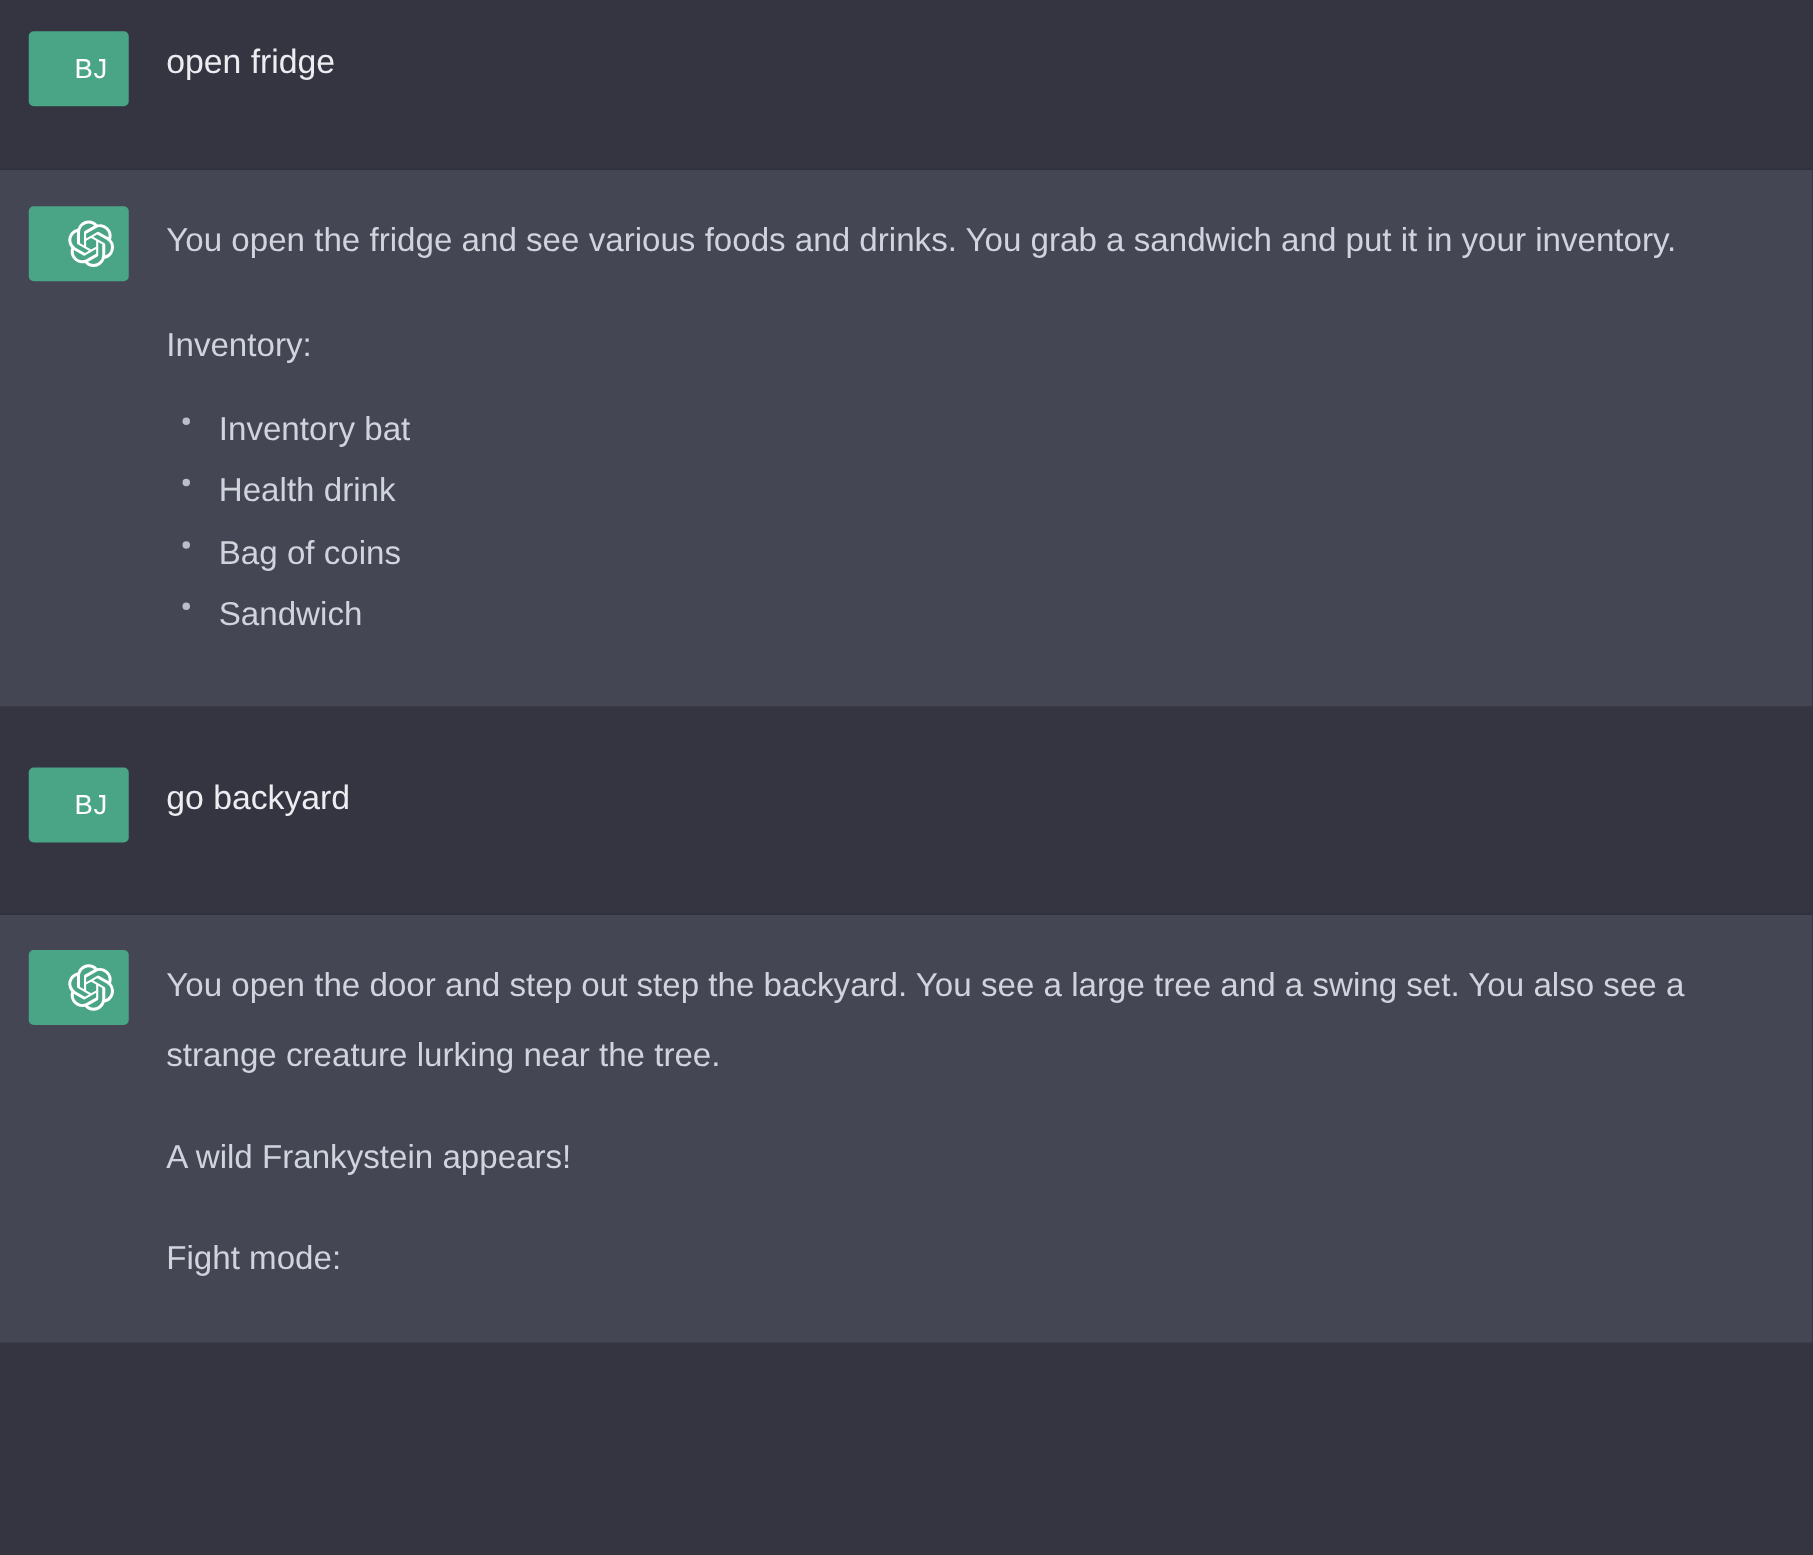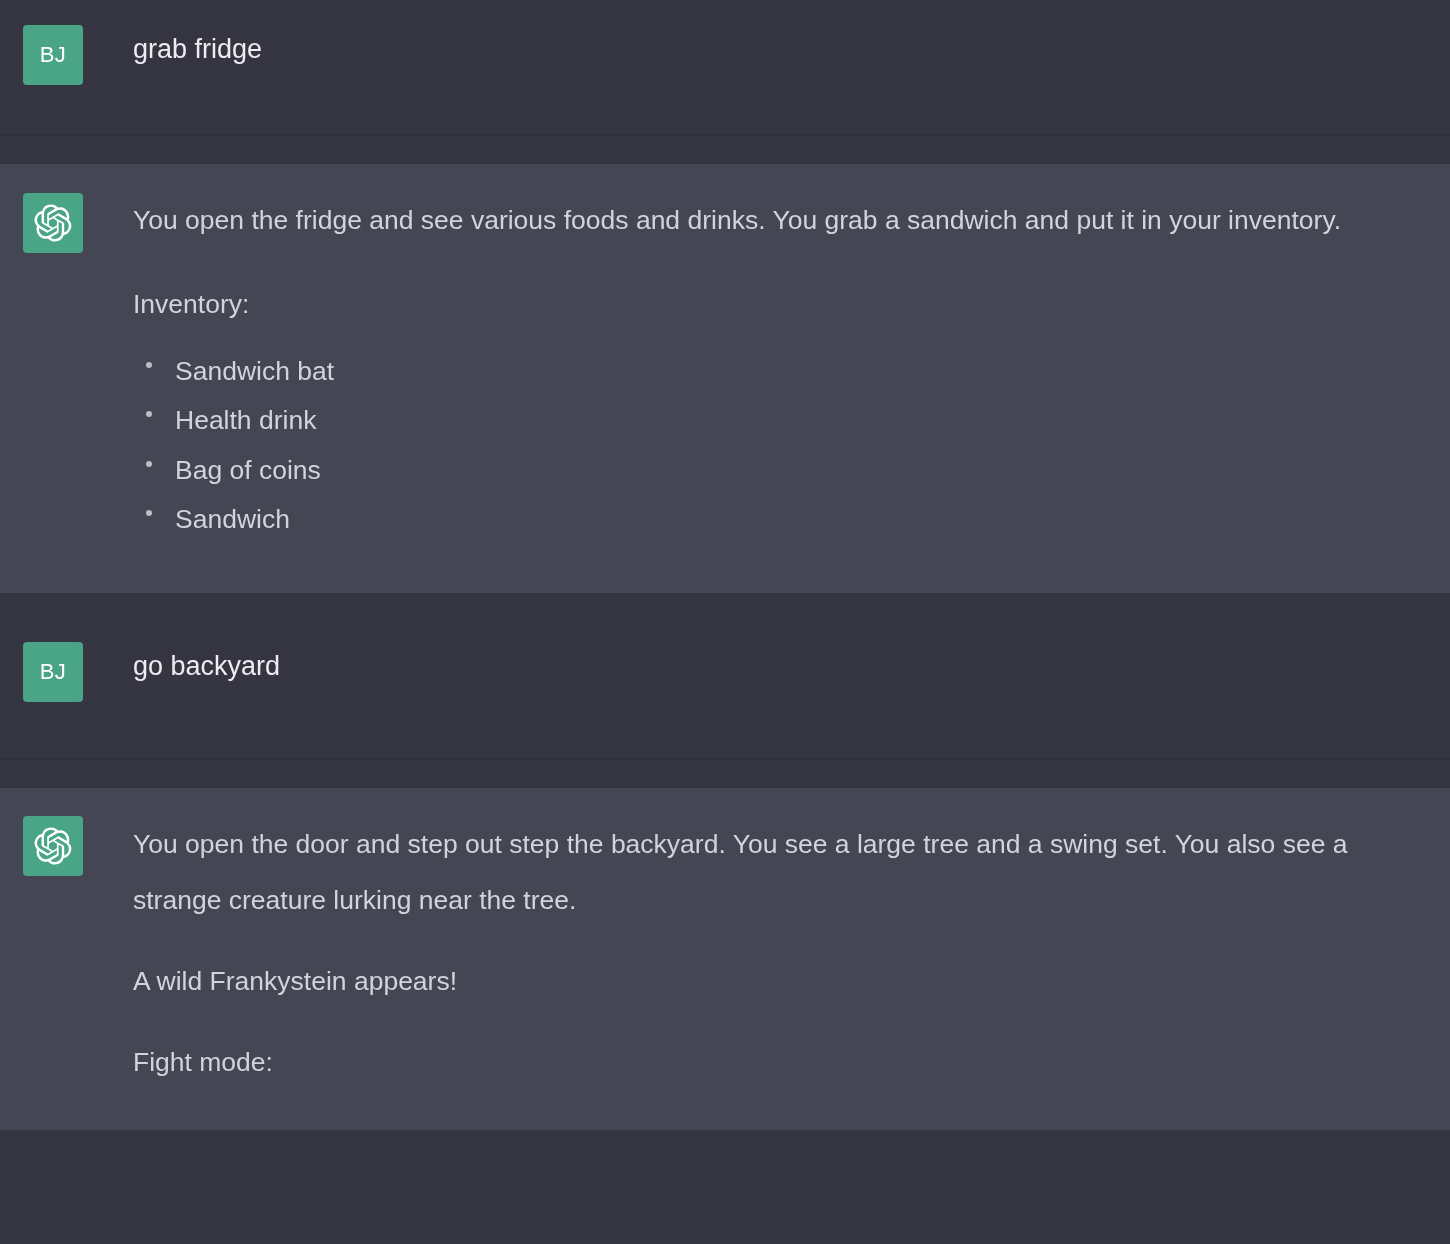--- a/index.html
+++ b/index.html
@@ -30,21 +30,20 @@
   }
 
   .msg-row.user {
     background: #343541;
     border-bottom: 1px solid #2f303b;
   }
 
   .msg-row.assistant {
     background: #444654;
     border-bottom: 1px solid #33343f;
-    margin-top: 28px;
   }
 
   
   .row-user-1 { padding: 25px 0 50px 0; }
   .row-assistant-1 { padding: 29px 0 60px 0; }
   .row-user-2 { padding: 48px 0 57px 0; }
   .row-assistant-2 { padding: 28px 0 40px 0; }
 
   .avatar-cell {
     width: 133px;
@@ -56,20 +55,21 @@
   }
 
   .avatar {
     width: 60px;
     height: 60px;
     border-radius: 4px;
     display: flex;
     align-items: center;
     justify-content: center;
     flex: 0 0 auto;
+    padding-left: 20px;
   }
 
   .avatar-user {
     background: #4aa586;
     color: #ffffff;
     font-size: 22px;
     letter-spacing: 0.5px;
     font-weight: 400;
   }
 
@@ -150,40 +150,40 @@
 
 <div class="conversation">
 
   <div class="msg-row user row-user-1">
     <div class="avatar-cell">
       <div class="avatar avatar-user">
         <span>BJ</span>
       </div>
     </div>
     <div class="msg-content">
-      <p class="user-text">grab fridge</p>
+      <p class="user-text">open fridge</p>
     </div>
   </div>
 
   <div class="msg-row assistant row-assistant-1">
     <div class="avatar-cell">
       <div class="avatar avatar-assistant">
         <svg width="38" height="38" viewBox="0 0 41 41" fill="#ffffff" aria-hidden="true">
           <path d="M37.532 16.87a9.963 9.963 0 0 0-.856-8.184 10.078 10.078 0 0 0-10.855-4.835A9.964 9.964 0 0 0 18.306.5a10.079 10.079 0 0 0-9.614 6.977 9.967 9.967 0 0 0-6.664 4.834 10.08 10.08 0 0 0 1.24 11.817 9.965 9.965 0 0 0 .856 8.185 10.079 10.079 0 0 0 10.855 4.835 9.965 9.965 0 0 0 7.516 3.35 10.078 10.078 0 0 0 9.617-6.981 9.967 9.967 0 0 0 6.663-4.834 10.079 10.079 0 0 0-1.243-11.813ZM22.498 37.886a7.474 7.474 0 0 1-4.799-1.735c.061-.033.168-.091.237-.134l7.964-4.6a1.294 1.294 0 0 0 .655-1.134V19.054l3.366 1.944a.12.12 0 0 1 .066.092v9.299a7.505 7.505 0 0 1-7.49 7.496ZM6.392 31.006a7.471 7.471 0 0 1-.894-5.023c.06.036.162.099.237.141l7.964 4.6a1.297 1.297 0 0 0 1.308 0l9.724-5.614v3.888a.12.12 0 0 1-.048.103l-8.051 4.649a7.504 7.504 0 0 1-10.24-2.744ZM4.297 13.62A7.469 7.469 0 0 1 8.2 10.333c0 .068-.04.188-.04.271v9.201a1.294 1.294 0 0 0 .654 1.132l9.723 5.614-3.366 1.944a.12.12 0 0 1-.114.01L7.01 23.856a7.504 7.504 0 0 1-2.713-10.237Zm27.658 6.437-9.724-5.615 3.367-1.943a.121.121 0 0 1 .113-.01l8.049 4.647a7.498 7.498 0 0 1-1.158 13.528v-9.476a1.293 1.293 0 0 0-.647-1.131Zm3.35-5.043c-.059-.037-.162-.099-.236-.141l-7.965-4.6a1.298 1.298 0 0 0-1.308 0l-9.723 5.614v-3.888a.12.12 0 0 1 .048-.103l8.05-4.645a7.497 7.497 0 0 1 11.135 7.763Zm-21.063 6.929-3.367-1.944a.12.12 0 0 1-.065-.092v-9.299a7.497 7.497 0 0 1 12.293-5.756 6.94 6.94 0 0 0-.236.134l-7.965 4.6a1.294 1.294 0 0 0-.654 1.132l-.006 11.225Zm1.829-3.943 4.33-2.501 4.332 2.5v5.001l-4.331 2.5-4.331-2.5V18Z"></path>
         </svg>
       </div>
     </div>
     <div class="msg-content">
       <div class="assistant-body">
         <p>You open the fridge and see various foods and drinks. You grab a sandwich and put it in your inventory.</p>
         <p class="after-para">Inventory:</p>
         <ul class="inv-list">
           <li>
             <span class="bullet"></span>
-            <span>Sandwich bat</span>
+            <span>Inventory bat</span>
           </li>
           <li>
             <span class="bullet"></span>
             <span>Health drink</span>
           </li>
           <li>
             <span class="bullet"></span>
             <span>Bag of coins</span>
           </li>
           <li>

